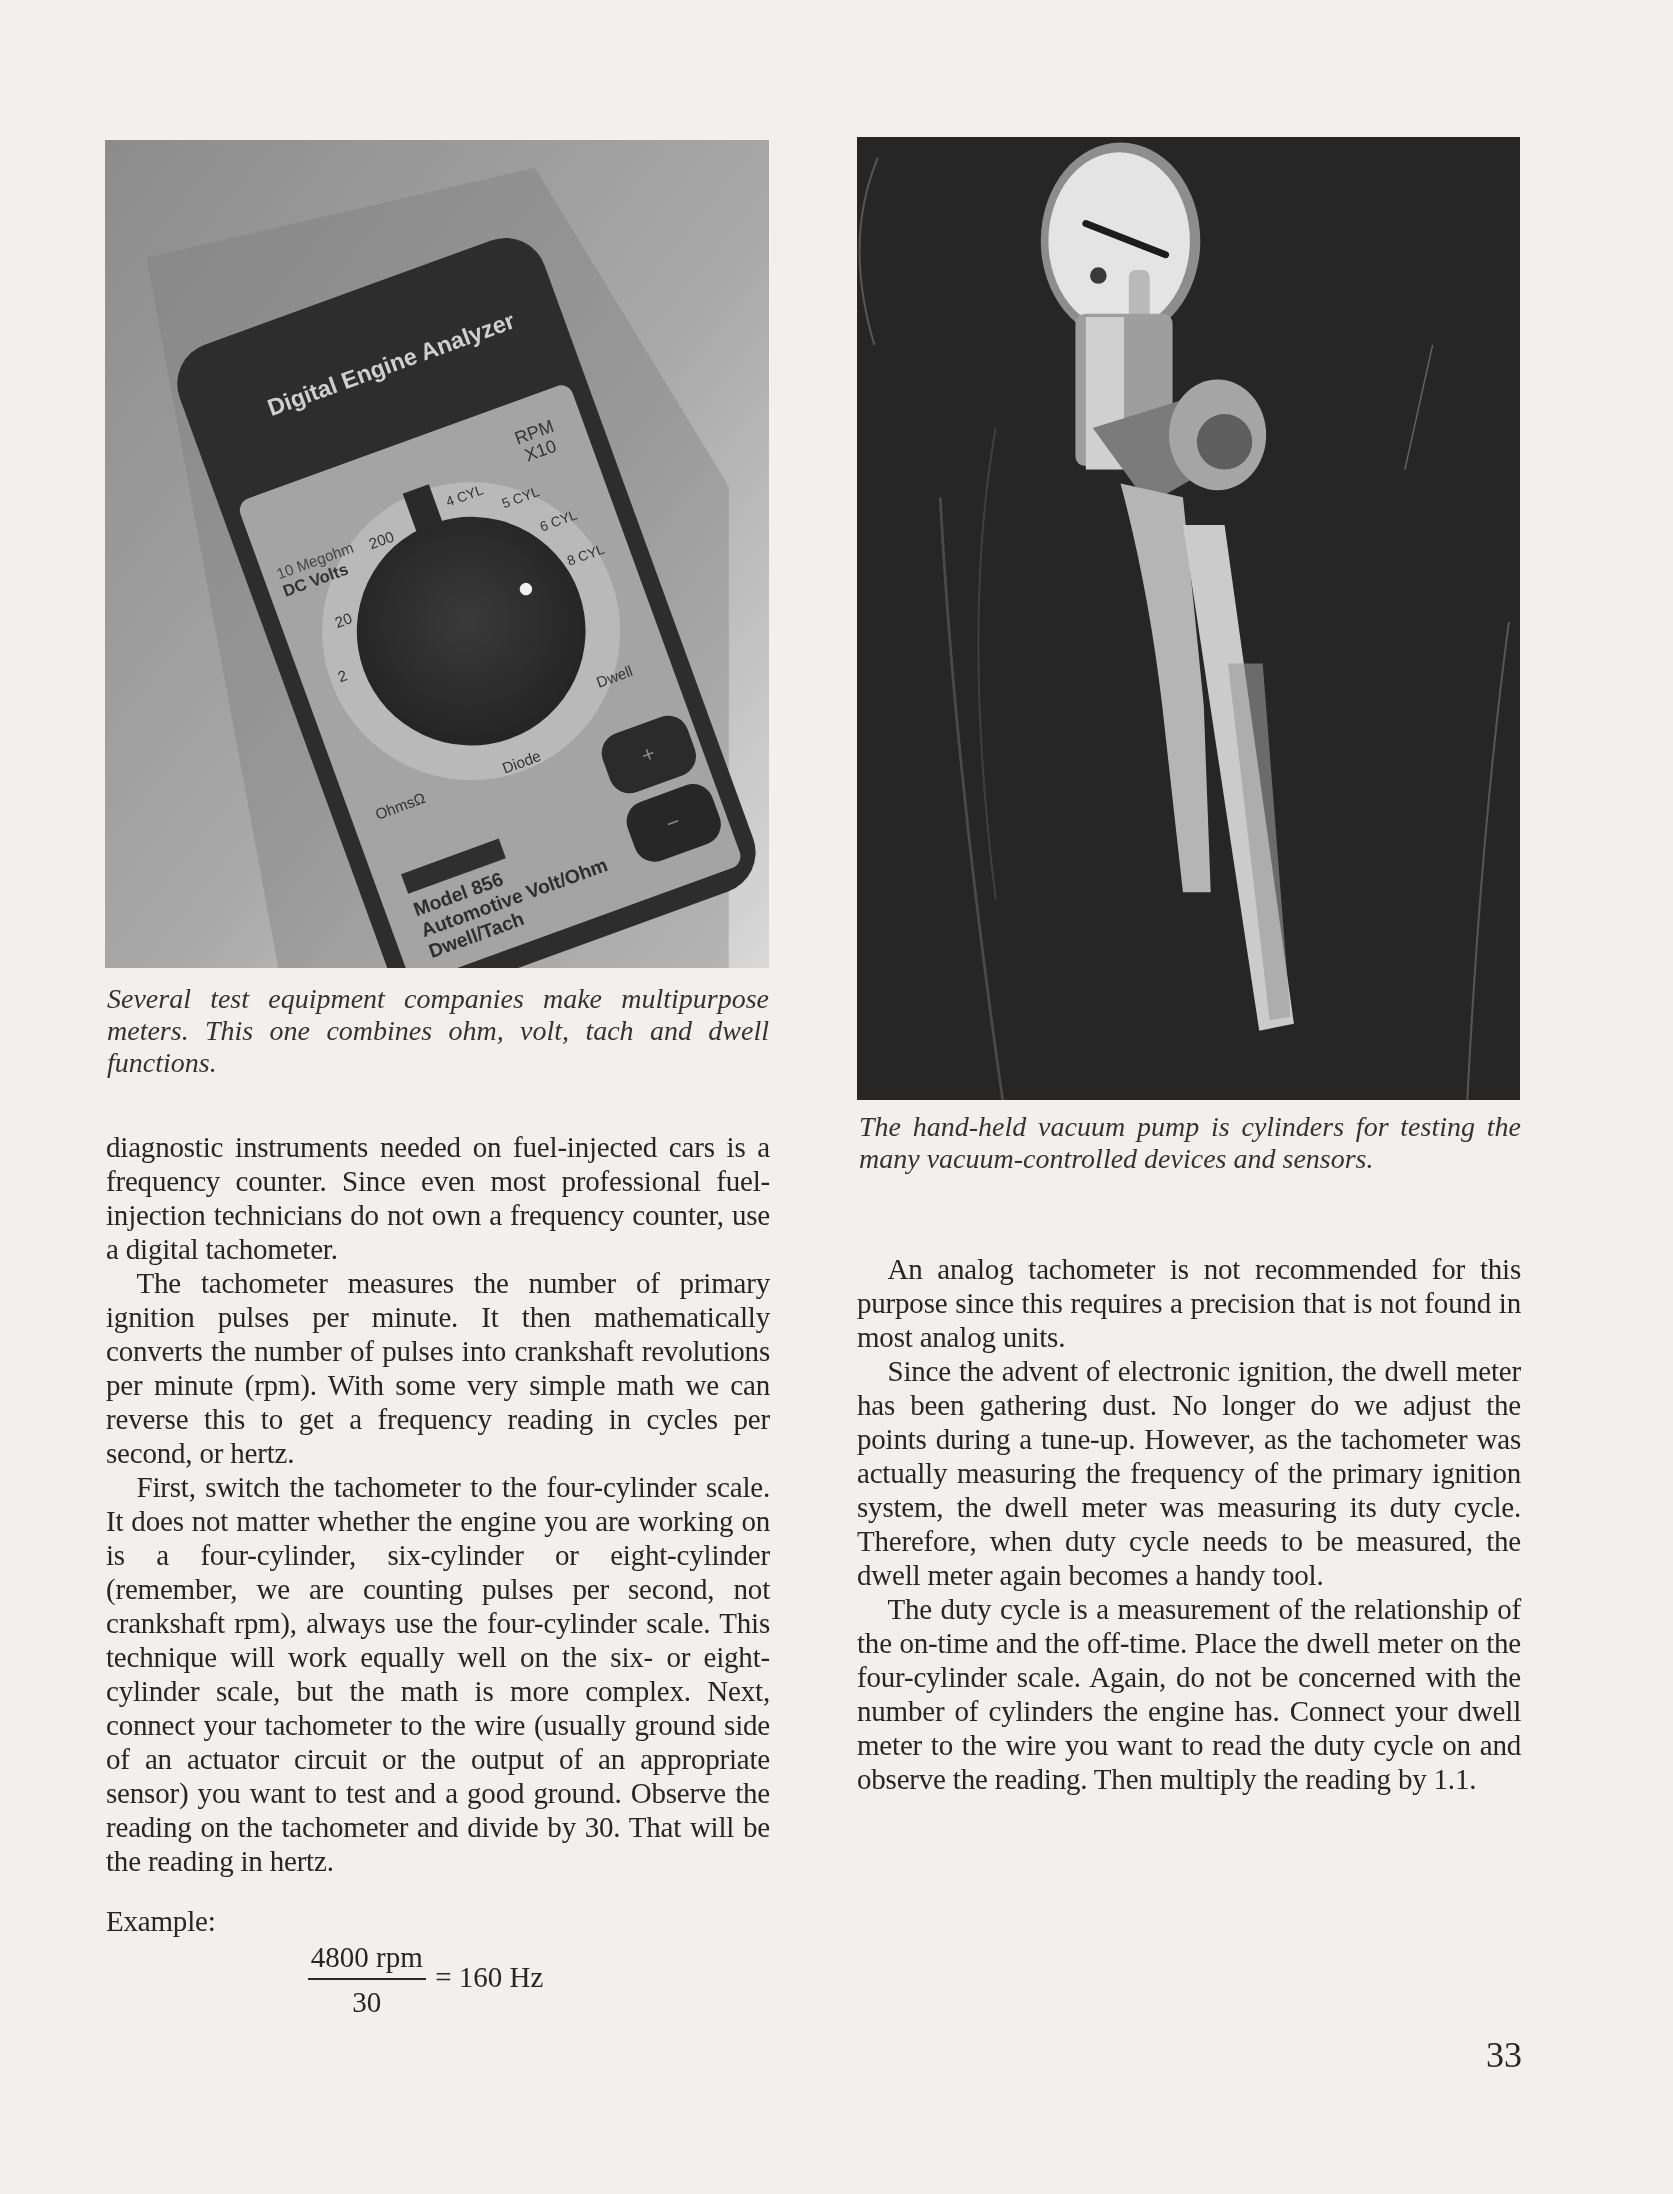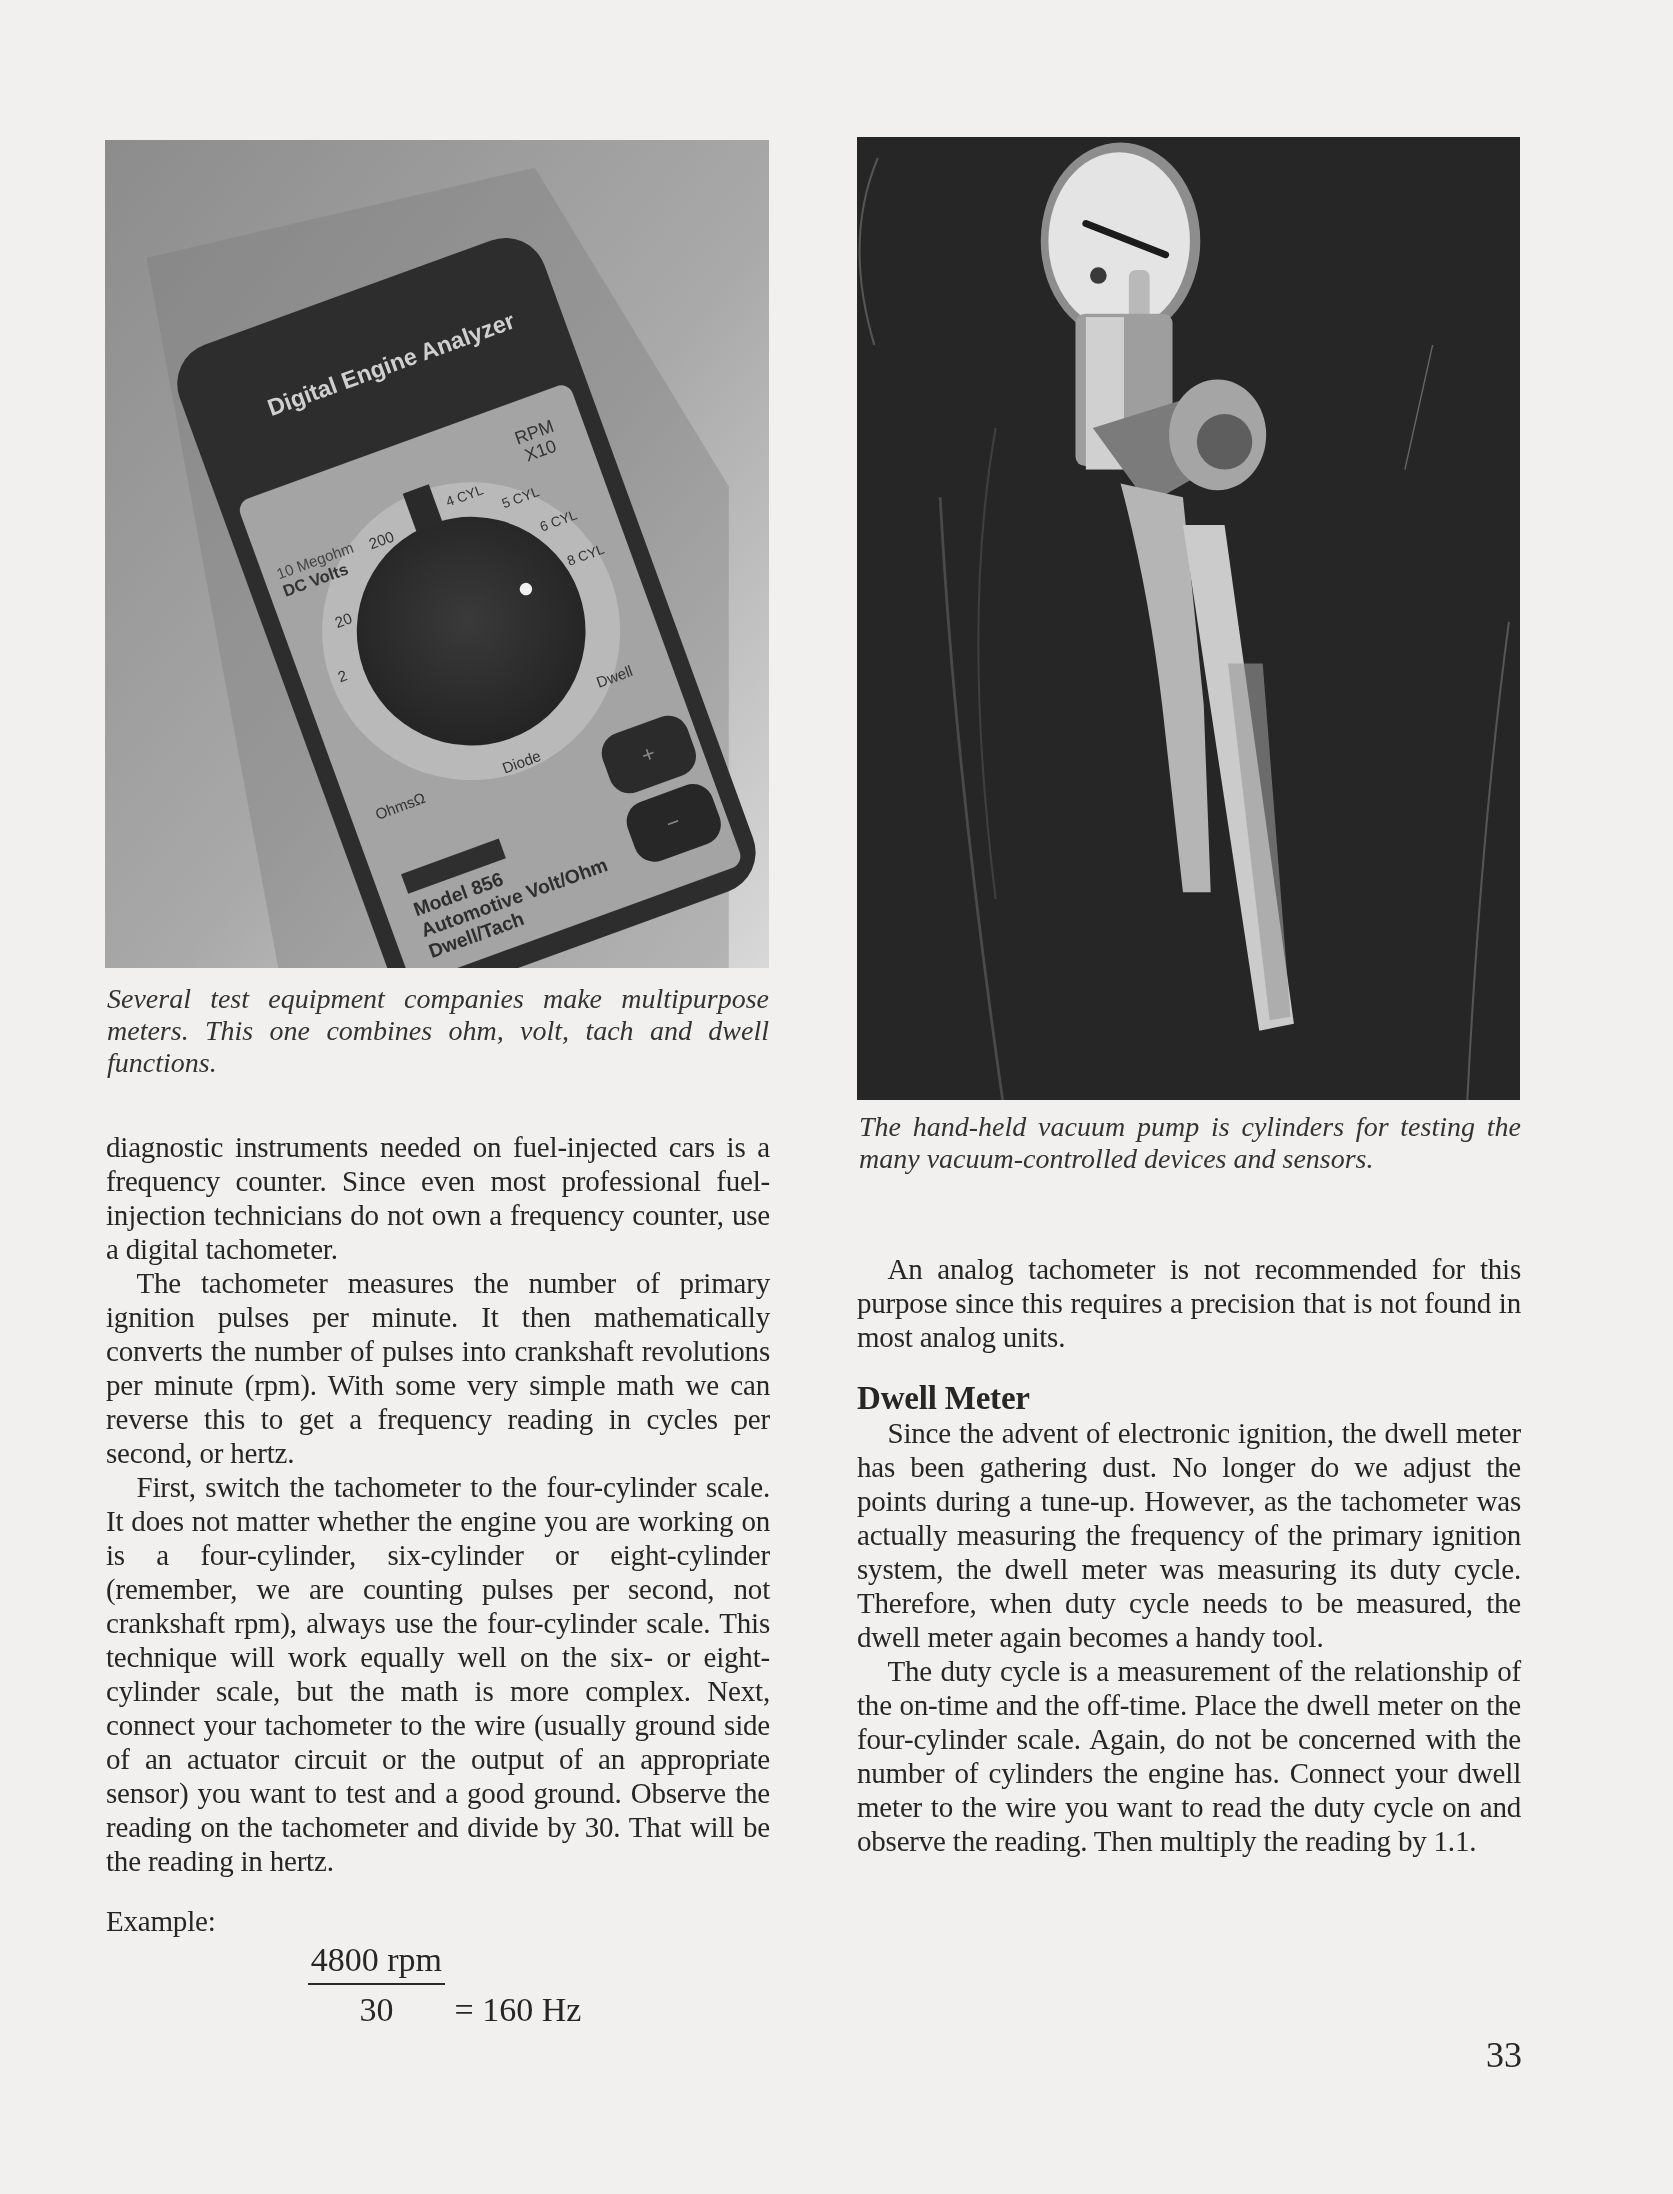--- a/index.html
+++ b/index.html
@@ -34,22 +34,22 @@
   .body-text p.indent { text-indent: 30.5px; }
   .heading {
     font-weight: bold;
     font-size: 33px;
     line-height: 36px;
     margin-top: 26px;
     margin-bottom: 0;
   }
   .equation {
     position: absolute;
-    font-size: 34px;
-    display: flex; align-items: flex-end;
+    font-size: 29px;
+    display: flex; align-items: center;
   }
   .frac { display: inline-flex; flex-direction: column; align-items: center; }
   .frac .num { padding: 0 2.8px 4.2px 2.8px; border-bottom: 2.1px solid #2a2a2a; }
   .frac .den { padding-top: 5.5px; }
   .eq-rest { margin-left: 9.7px; margin-top: -4.2px; }
   .page-number {
     position: absolute; font-size: 36px; right: 152px; top: 2034px;
   }
 </style>
 </head>
@@ -156,21 +156,20 @@
   <div class="equation" style="left:308px; top:1941px;">
     <span class="frac">
       <span class="num">4800 rpm</span>
       <span class="den">30</span>
     </span>
     <span class="eq-rest">= 160 Hz</span>
   </div>
 
   <div class="body-text" style="left:857px; top:1252px; width:664px;">
     <p class="indent">An analog tachometer is not recommended for this purpose since this requires a precision that is not found in most analog units.</p>
-    <h2 class="heading">Dwell Meter</h2>
     <p class="indent">Since the advent of electronic ignition, the dwell meter has been gathering dust. No longer do we adjust the points during a tune-up. However, as the tachometer was actually measuring the frequency of the primary ignition system, the dwell meter was measuring its duty cycle. Therefore, when duty cycle needs to be measured, the dwell meter again becomes a handy tool.</p>
     <p class="indent">The duty cycle is a measurement of the relationship of the on-time and the off-time. Place the dwell meter on the four-cylinder scale. Again, do not be concerned with the number of cylinders the engine has. Connect your dwell meter to the wire you want to read the duty cycle on and observe the reading. Then multiply the reading by 1.1.</p>
   </div>
 
   <div class="page-number">33</div>
 
 </div>
 
 
 </body></html>

